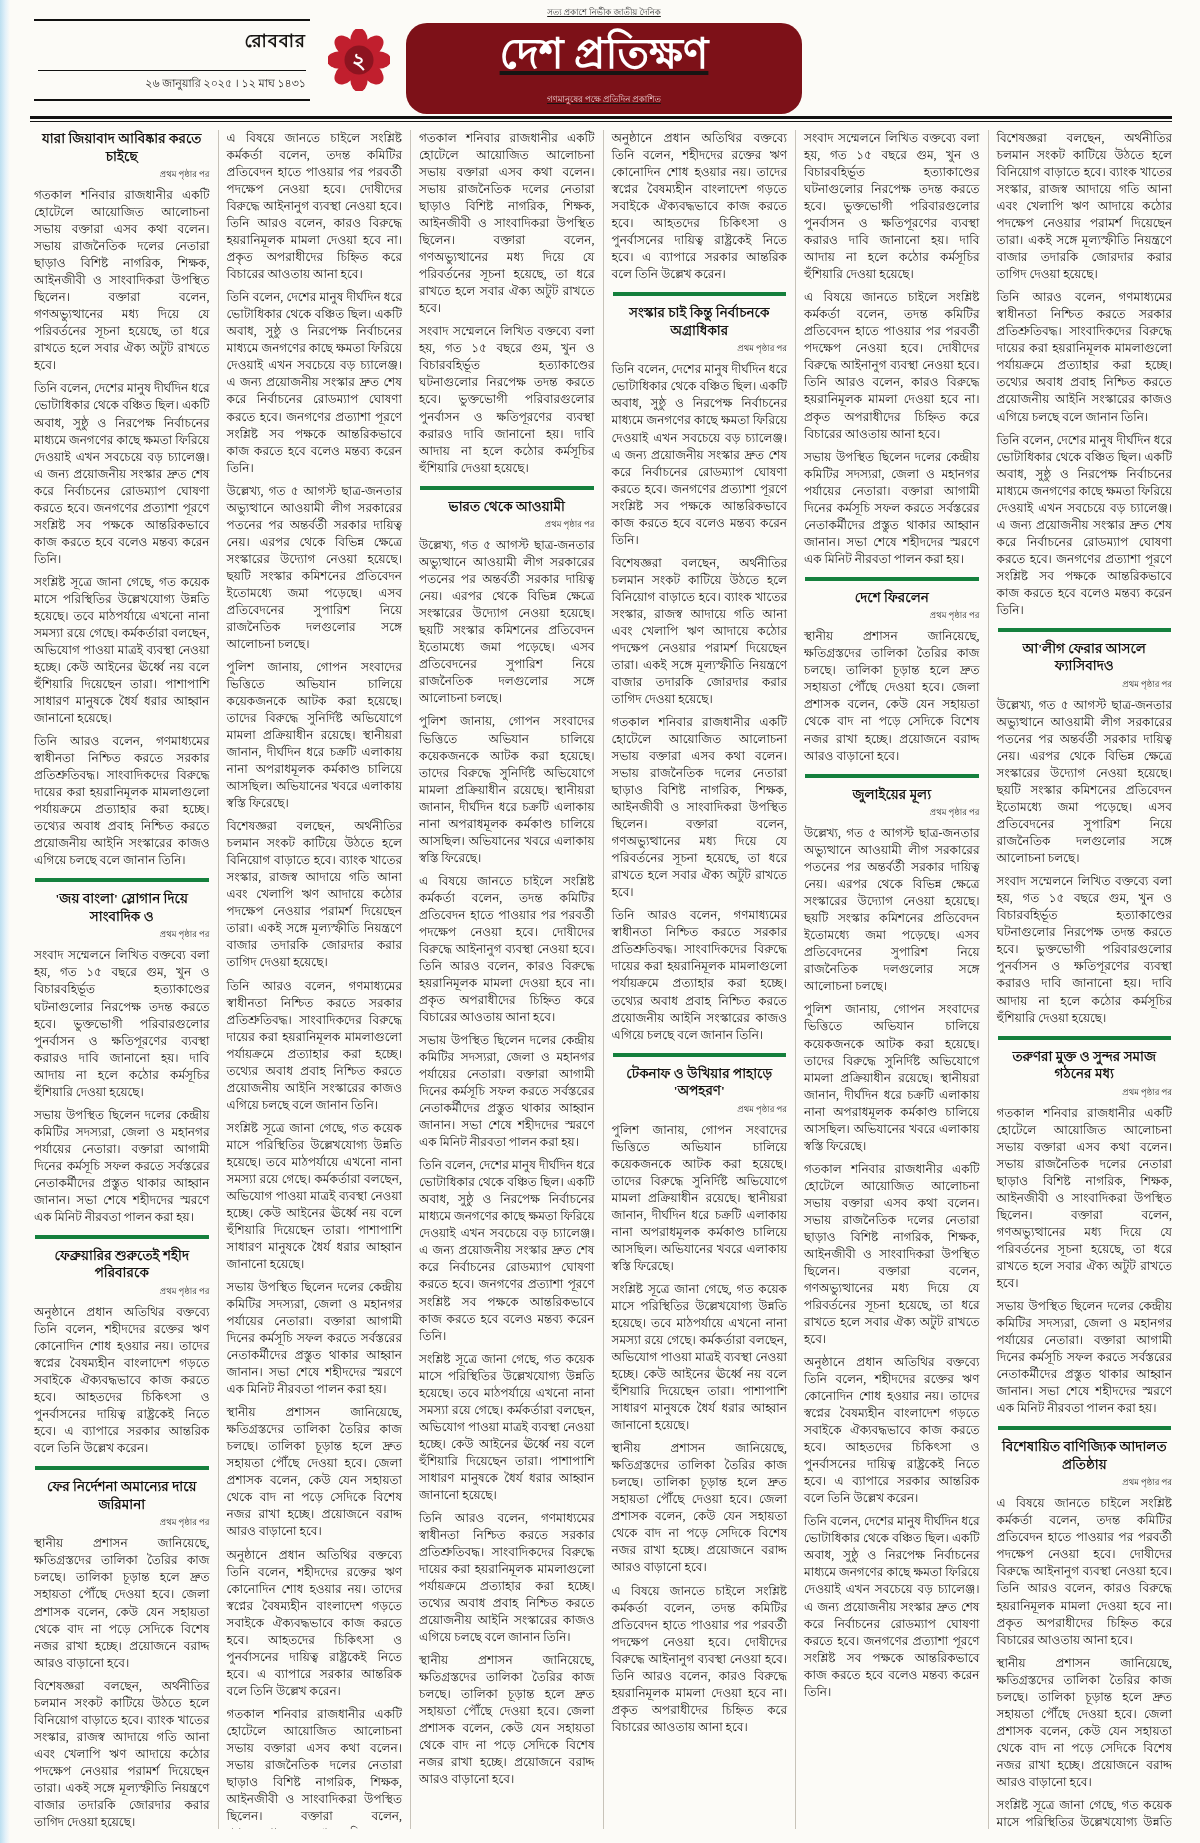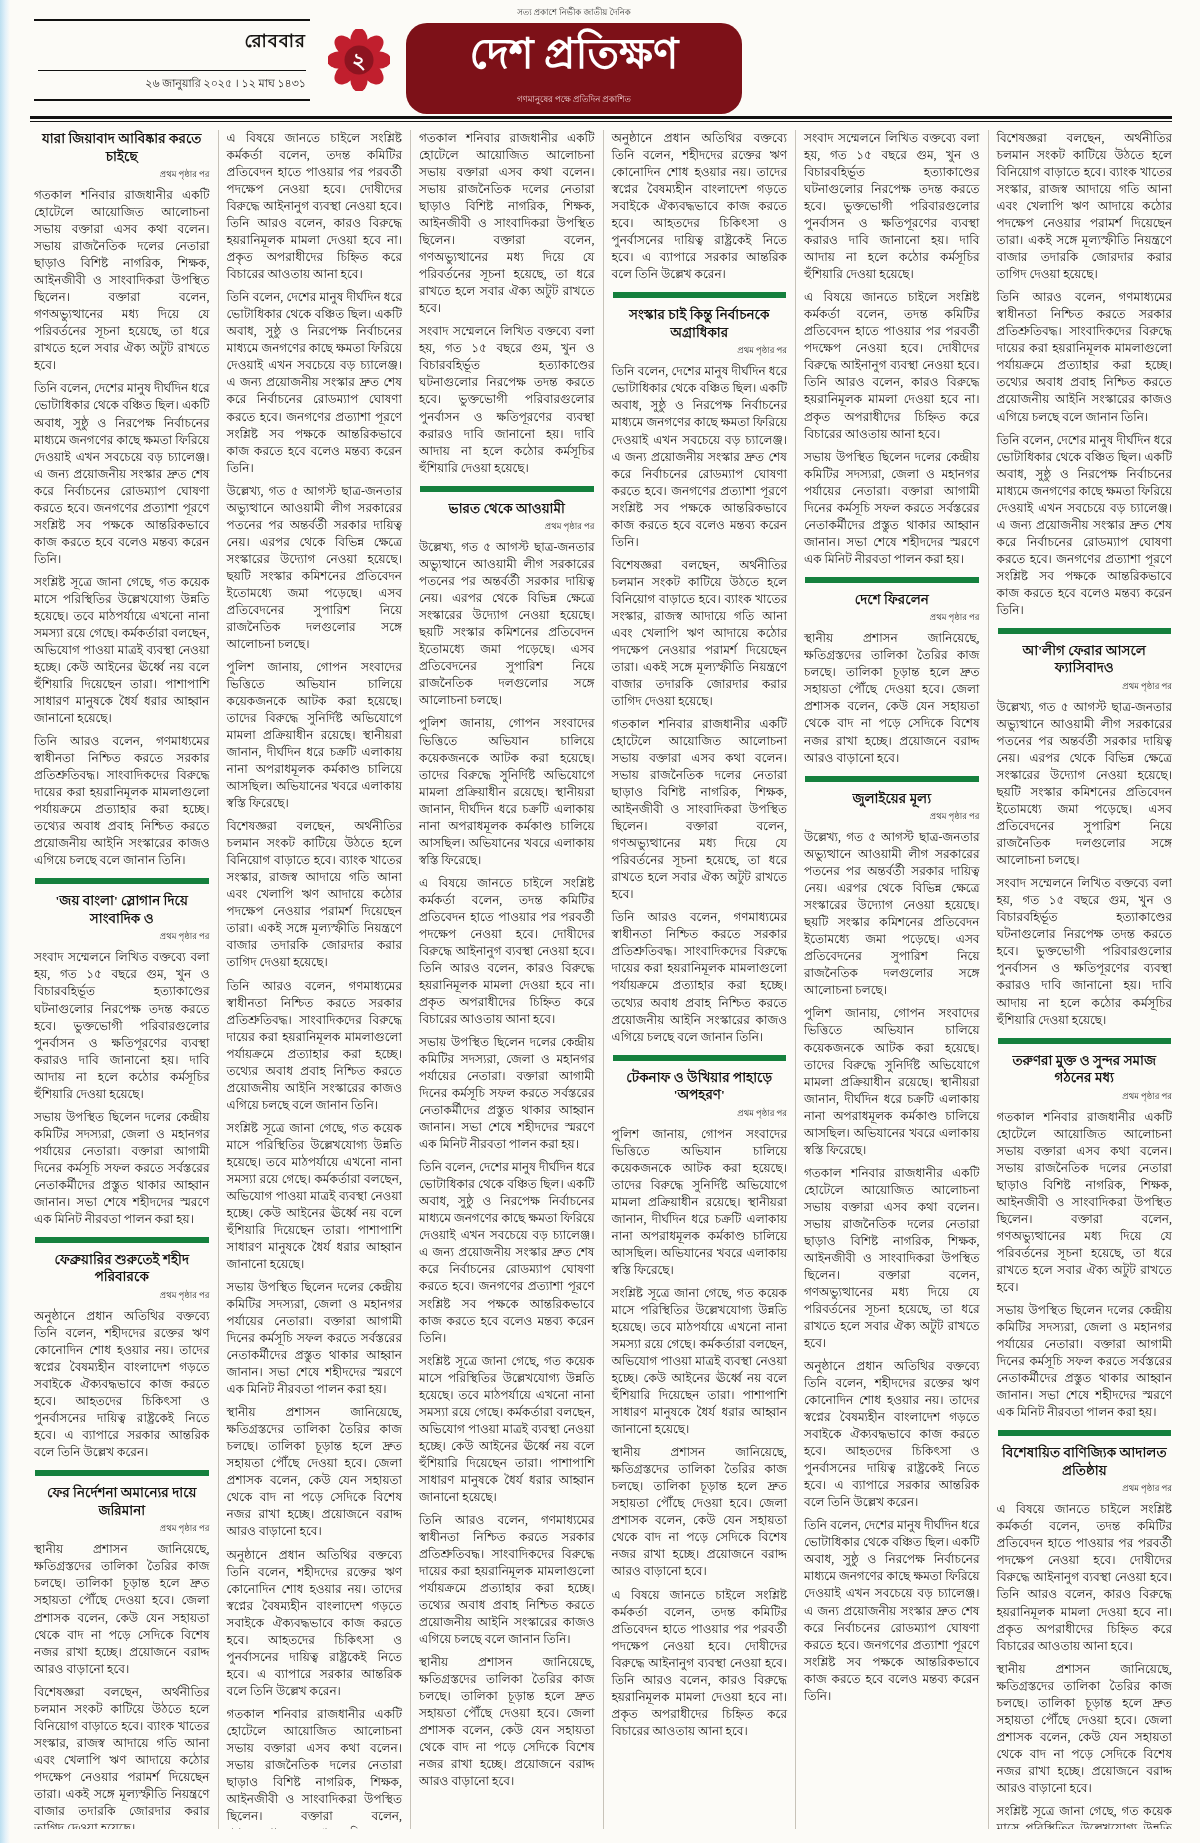--- a/index.html
+++ b/index.html
@@ -7,34 +7,34 @@
         font-family:"Liberation Serif","DejaVu Serif",serif;color:#171513;}
   .scan-edge{position:absolute;left:0;top:0;bottom:0;width:10px;
         background:linear-gradient(90deg,#bcdff0,#e3f1f9 55%,rgba(255,255,255,0));pointer-events:none;}
   
   .masthead-row{position:absolute;top:12px;left:34px;right:28px;height:96px;display:flex;align-items:center;}
   .day-date{width:268px;border-top:2px solid #111;border-bottom:2px solid #111;padding:6px 4px 5px;text-align:right;}
   .day{font-weight:bold;font-size:18px;letter-spacing:1px;}
   .date-line{font-size:11px;margin-top:12px;border-top:1px solid #111;padding-top:4px;}
   .page-flower{width:62px;height:62px;margin:0 16px 0 18px;flex:none;}
   .section-title{flex:1;text-align:center;font-size:40px;font-weight:bold;letter-spacing:1px;line-height:1;}
-  .masthead-right{width:336px;flex:none;}
+  .masthead-right{width:396px;flex:none;text-decoration:underline;}
   .masthead-top{font-size:8.5px;text-align:center;color:#333;margin-bottom:3px;}
   .masthead-block{border-radius:21px;color:#fff;text-align:center;padding:9px 8px 7px;background:#7d1118;}
   .paper-name{font-size:42px;font-weight:bold;line-height:1.05;}
   .paper-tagline{font-size:8.5px;color:#f0d4d4;margin-top:16px;}
   .header-rule{position:absolute;top:116px;left:30px;right:28px;border-top:3px solid #111;}
   .header-rule:after{content:"";display:block;border-top:1px solid #111;margin-top:2px;}
   
   .columns{position:absolute;top:130px;left:34px;right:28px;bottom:14px;display:flex;}
   .col{flex:1;padding:0 8px;overflow:hidden;border-left:1px solid #c8c3b9;font-family:Liberation Serif, serif;}
   .col:first-child{border-left:none;padding-left:0;}
   .col:last-child{padding-right:0;}
   .headline{font-size:13.5px;font-weight:bold;text-align:center;line-height:1.3;
-            margin:9px 1px 3px;padding-top:8px;border-top:6px solid #15803d;}
+            margin:9px 1px 3px;padding-top:8px;border-top:4px solid #15803d;}
   .col .headline:first-child{margin-top:0;padding-top:0;border-top:none;}
   .kicker{font-size:8.5px;text-align:right;margin-bottom:5px;color:#222;}
   .para{font-size:12px;line-height:1.42;text-align:justify;margin-bottom:6px;word-break:break-word;}
 </style>
 </head>
 <body>
 
 <div class="page">
   <div class="scan-edge"></div>
 

